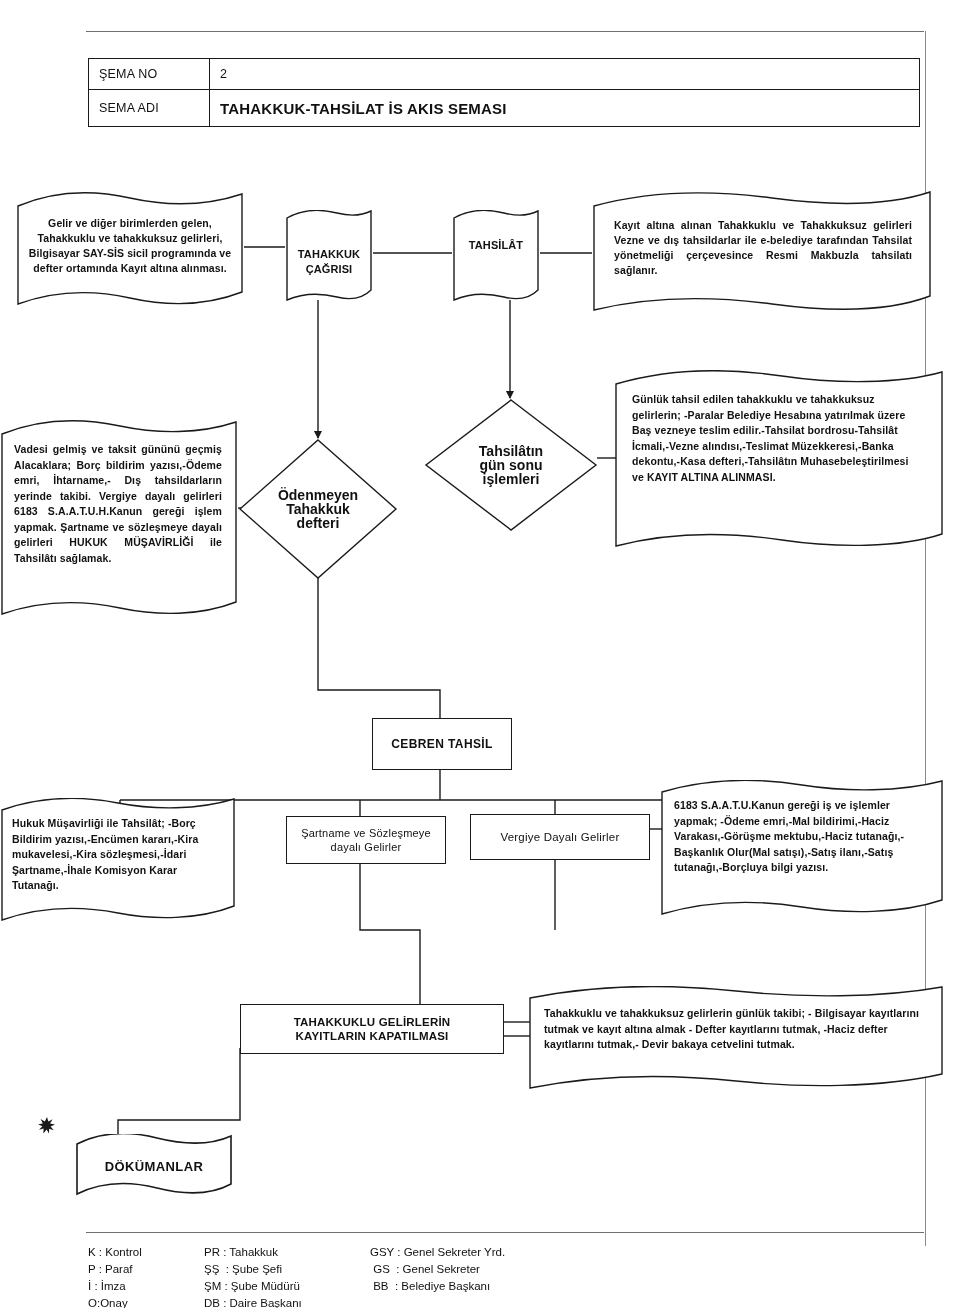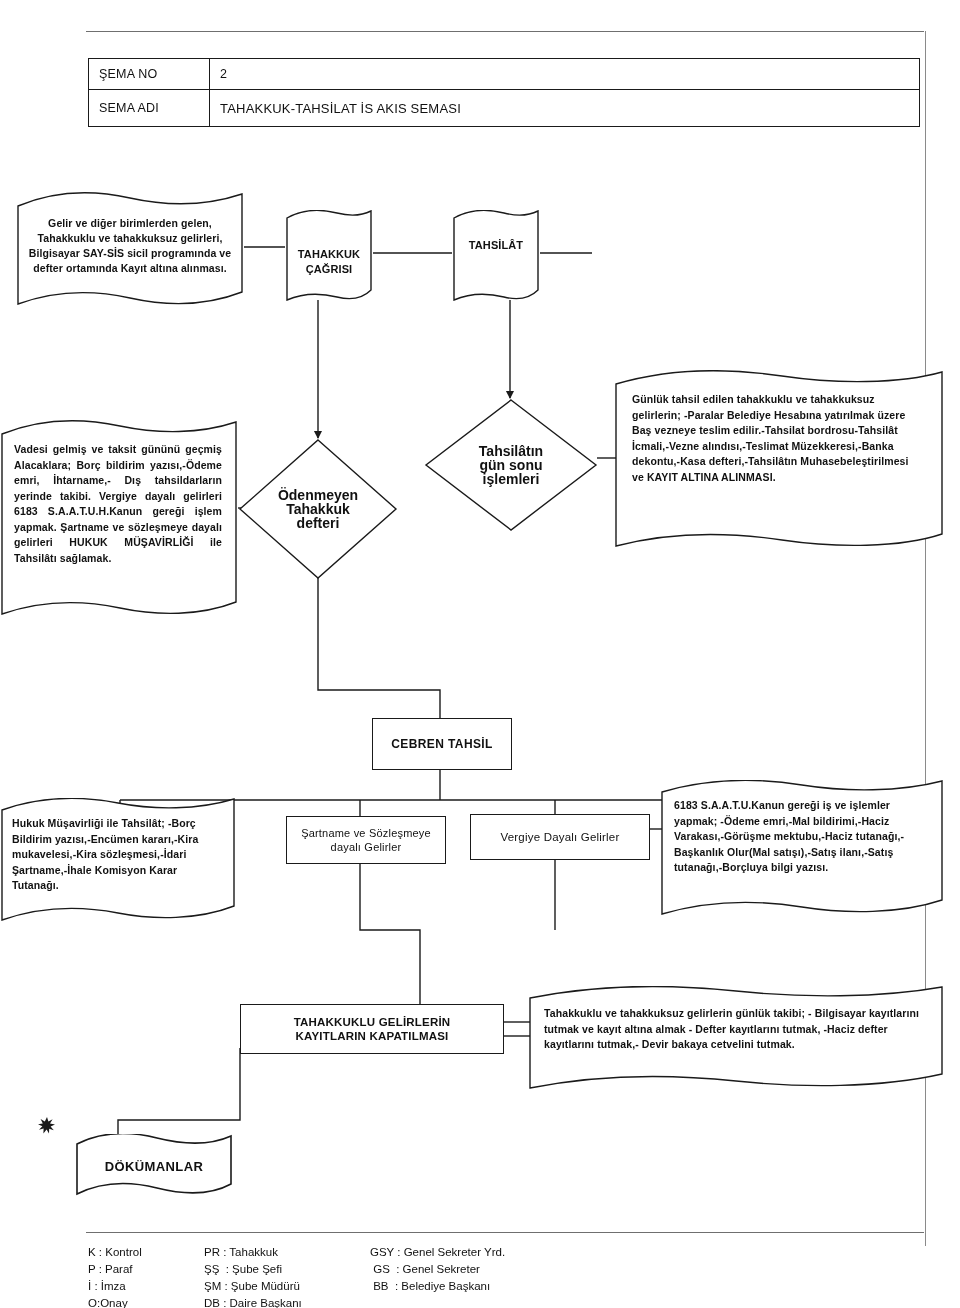--- a/index.html
+++ b/index.html
@@ -27,21 +27,21 @@
     padding:4px 0 4px 10px;font-size:12.5px;letter-spacing:.2px;
     display:flex;align-items:center;
   }
   .hdr-val{
     flex:1;padding:4px 0 4px 10px;font-size:12.5px;
     display:flex;align-items:center;letter-spacing:.2px;
   }
   .hdr-row.r1 .hdr-lbl,.hdr-row.r1 .hdr-val{height:22px;}
   .hdr-row.r2 .hdr-lbl,.hdr-row.r2 .hdr-val{height:22px;}
   .hdr-row.r3 .hdr-lbl,.hdr-row.r3 .hdr-val{height:28px;}
-  .hdr-val.bold{font-weight:normal;font-size:13px;}
+  .hdr-val.bold{font-weight:bold;font-size:15px;}
 
   
   .doc{position:absolute;}
   .doc .doc-svg{position:absolute;left:0;top:0;}
   .doc .doc-txt{
     position:absolute;left:0;top:0;width:100%;
     box-sizing:border-box;
     font-size:10.5px;line-height:15px;letter-spacing:.1px;
   }
   .doc .doc-txt p{margin:0;}
@@ -168,20 +168,28 @@
 
   <div class="doc" style="left:452px;top:210px;width:88px;height:92px;">
     <svg class="doc-svg" width="88" height="92" viewBox="0 0 88 92" xmlns="http://www.w3.org/2000/svg">
       <path d="M2,8 C18,-1 36,-1 52,3 C64,6 76,6 86,1 L86,80 C76,90 64,90 52,87 C36,83 18,83 2,90 Z" fill="#ffffff" stroke="#1a1a1a" stroke-width="1.4"></path>
     </svg>
     <div class="doc-txt" style="padding:28px 4px 0 4px;text-align:center;font-weight:bold;font-size:11px;">
       <p>TAHSİLÂT</p>
     </div>
   </div>
 
+  <div class="doc" style="left:592px;top:190px;width:340px;height:124px;">
+    <svg class="doc-svg" width="340" height="124" viewBox="0 0 340 124" xmlns="http://www.w3.org/2000/svg">
+      <path d="M2,16 C60,0 120,0 180,8 C240,16 296,16 338,2 L338,106 C296,122 240,122 180,114 C120,106 60,106 2,120 Z" fill="#ffffff" stroke="#1a1a1a" stroke-width="1.4"></path>
+    </svg>
+    <div class="doc-txt" style="padding:28px 20px 0 22px;text-align:justify;font-weight:bold;">
+      <p>Kayıt altına alınan Tahakkuklu ve Tahakkuksuz gelirleri Vezne ve dış tahsildarlar ile e-belediye tarafından Tahsilat yönetmeliği çerçevesince Resmi Makbuzla tahsilatı sağlanır.</p>
+    </div>
+  </div>
 
   <div class="doc" style="left:0px;top:420px;width:238px;height:198px;">
     <svg class="doc-svg" width="238" height="198" viewBox="0 0 238 198" xmlns="http://www.w3.org/2000/svg">
       <path d="M2,14 C42,-2 82,-2 120,6 C158,14 200,14 236,2 L236,182 C200,196 158,196 120,188 C82,180 42,180 2,194 Z" fill="#ffffff" stroke="#1a1a1a" stroke-width="1.4"></path>
     </svg>
     <div class="doc-txt" style="padding:22px 16px 0 14px;text-align:justify;font-weight:bold;line-height:15.5px;">
       <p>Vadesi gelmiş ve taksit gününü geçmiş Alacaklara; Borç bildirim yazısı,-Ödeme emri, İhtarname,- Dış tahsildarların yerinde takibi. Vergiye dayalı gelirleri 6183 S.A.A.T.U.H.Kanun gereği işlem yapmak. Şartname ve sözleşmeye dayalı gelirleri HUKUK MÜŞAVİRLİĞİ ile Tahsilâtı sağlamak.</p>
     </div>
   </div>
 

